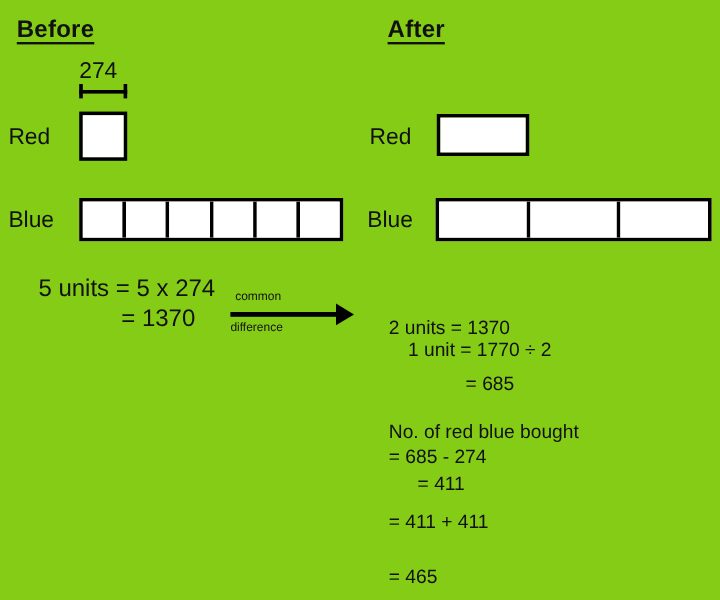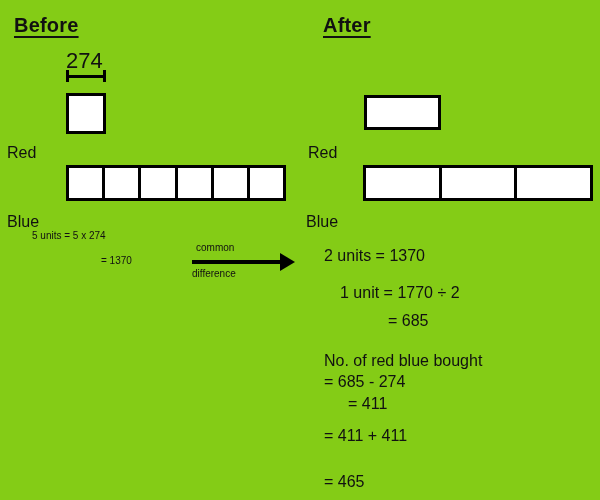--- a/index.html
+++ b/index.html
@@ -28,25 +28,24 @@
     color: #111111;
     text-decoration: underline;
     text-underline-offset: 4px;
     text-decoration-thickness: 2px;
     white-space: nowrap;
     letter-spacing: 0.2px;
   }
 
   
   .bar-label {
-    font-size: 16px;
-    color: #111111;
-    white-space: nowrap;
-    line-height: 1;
-    margin-top: 40px;
+    font-size: 19px;
+    color: #111111;
+    white-space: nowrap;
+    line-height: 1;
   }
 
   
   .bar {
     display: flex;
     box-sizing: border-box;
     border: 3px solid #000000;
     background: #ffffff;
   }
   .bar .cell {
@@ -73,30 +72,30 @@
   .bracket .tick {
     position: absolute;
     top: 0; bottom: 0;
     width: 3px;
     background: #000000;
   }
   .bracket .tick.left  { left: 0; }
   .bracket .tick.right { right: 0; }
   .bracket-value {
     position: absolute;
-    font-size: 22px;
+    font-size: 19px;
     color: #111111;
     white-space: nowrap;
     line-height: 1;
   }
 
   
   .calc-line {
     position: absolute;
-    font-size: 10px;
+    font-size: 20px;
     color: #111111;
     white-space: nowrap;
     line-height: 1;
   }
   .calc-line.big { font-size: 16px; }
 
   
   .arrow-wrap { position: absolute; }
   .arrow-shaft {
     position: absolute;
@@ -172,21 +171,21 @@
 
   <div class="calc-line" style="left:101px; top:256px;">= 1370</div>
 
   <div class="arrow-wrap" style="left:192px; top:243px; width:104px; height:36px;">
     <div class="arrow-text" style="left:4px; top:0px;">common</div>
     <div class="arrow-shaft" style="left:0px; top:17px; width:90px;"></div>
     <div class="arrow-head" style="left:88px; top:10px;"></div>
     <div class="arrow-text" style="left:0px; top:26px;">difference</div>
   </div>
 
-  <div class="calc-line big" style="left:324px; top:248px;">2 units = 1370</div>
+  <div class="calc-line big" style="left:324px; top:266px;">2 units = 1370</div>
 
   <div class="calc-line big" style="left:340px; top:285px;">1 unit = 1770 ÷ 2</div>
 
   <div class="calc-line big" style="left:388px; top:313px;">= 685</div>
 
   <div class="calc-line big" style="left:324px; top:353px;">No. of red blue bought</div>
 
   <div class="calc-line big" style="left:324px; top:374px;">= 685 - 274</div>
 
   <div class="calc-line big" style="left:324px; top:396px;margin-left:24px;">= 411</div>

